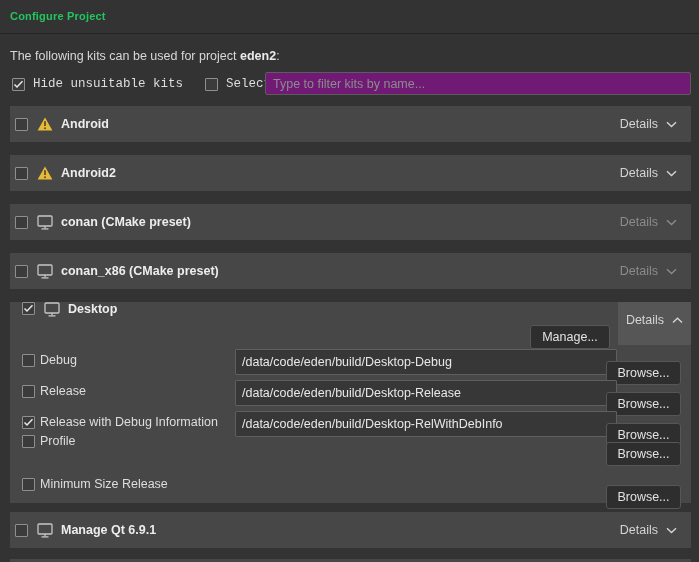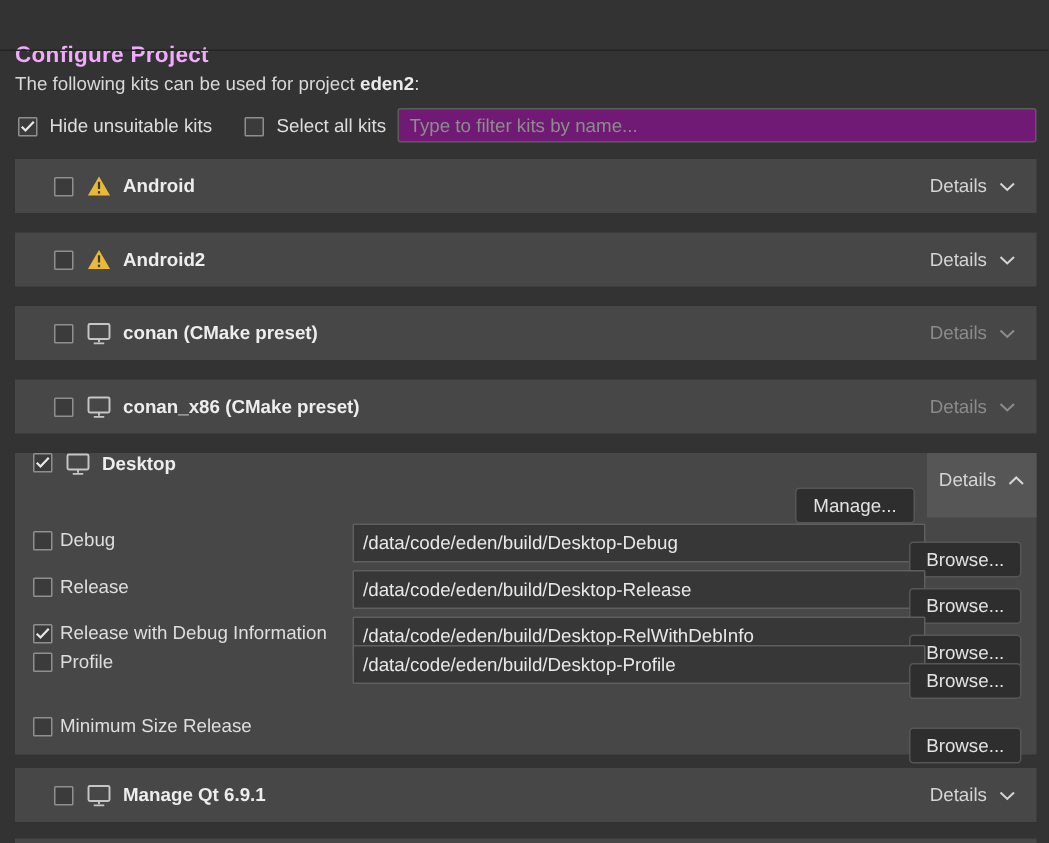--- a/index.html
+++ b/index.html
@@ -4,44 +4,44 @@
 <style>
   html,body{margin:0;padding:0;}
   body{
     width:699px;height:562px;position:relative;overflow:hidden;
     background:#333333;color:#dcdcdc;
     font-family:"Liberation Sans","DejaVu Sans",sans-serif;
     font-size:12.5px;
   }
   .page-title{
     position:absolute;left:10px;top:10px;
-    font-size:15px;font-weight:bold;color:#f0abfc;letter-spacing:.2px;margin-top:18px;
+    font-size:11px;font-weight:bold;color:#22c55e;letter-spacing:.2px;
   }
   .title-sep{position:absolute;left:0;top:33px;width:699px;height:1px;background:#242424;}
   .subtitle{position:absolute;left:10px;top:49px;color:#d8d8d8;}
   .subtitle b{color:#eaeaea;}
   .filters-row{position:absolute;left:12px;top:77px;display:flex;align-items:center;gap:8px;}
   .cb{
     width:13px;height:13px;box-sizing:border-box;flex:0 0 13px;
     border:1px solid #8f8f8f;background:#3b3b3b;border-radius:1px;
     display:inline-flex;align-items:center;justify-content:center;
   }
   .cb svg{display:none;}
   .cb.checked svg{display:block;}
-  .cb-label{color:#dedede;margin-right:14px;white-space:nowrap;}
+  .cb-label{color:#dedede;margin-right:14px;white-space:nowrap;font-family:Liberation Mono, monospace;}
   .filter-input{
     position:absolute;left:265px;top:72px;width:426px;height:23px;box-sizing:border-box;
     background:#701a75;border:1px solid #5c5c5c;border-radius:2px;
     color:#e6e6e6;font-family:inherit;font-size:12.5px;padding:0 7px;outline:none;
   }
   .filter-input::placeholder{color:#8c8c8c;opacity:1;}
   .kit-row{
     position:absolute;left:10px;width:681px;height:36px;box-sizing:border-box;
     background:#474747;display:flex;align-items:center;
-    padding-left:26px;padding-right:14px;
+    padding-left:5px;padding-right:14px;
   }
   .kit-icon{margin-left:9px;display:inline-flex;align-items:center;}
   .kit-name{font-weight:bold;color:#ededed;margin-left:8px;white-space:nowrap;}
   .details-toggle{
     margin-left:auto;display:inline-flex;align-items:center;gap:8px;
     color:#d4d4d4;cursor:default;
   }
   .details-toggle.disabled{color:#8b8b8b;}
   .desktop-panel{
     position:absolute;left:10px;top:302px;width:681px;height:201px;
@@ -221,21 +221,20 @@
         </svg>
     </span>
     <span class="config-label">Release with Debug Information</span>
     <input class="config-input" value="/data/code/eden/build/Desktop-RelWithDebInfo" style="">
     <button class="btn browse-btn">Browse...</button>
   </div>
 
   <div class="config-row" style="top:128px">
     <span class="cb"></span>
     <span class="config-label">Profile</span>
-    <input class="config-input" value="/data/code/eden/build/Desktop-Profile" style="">
     <button class="btn browse-btn">Browse...</button>
   </div>
 
   <div class="config-row" style="top:171px">
     <span class="cb"></span>
     <span class="config-label">Minimum Size Release</span>
     <button class="btn browse-btn">Browse...</button>
   </div>
 </div>
 

